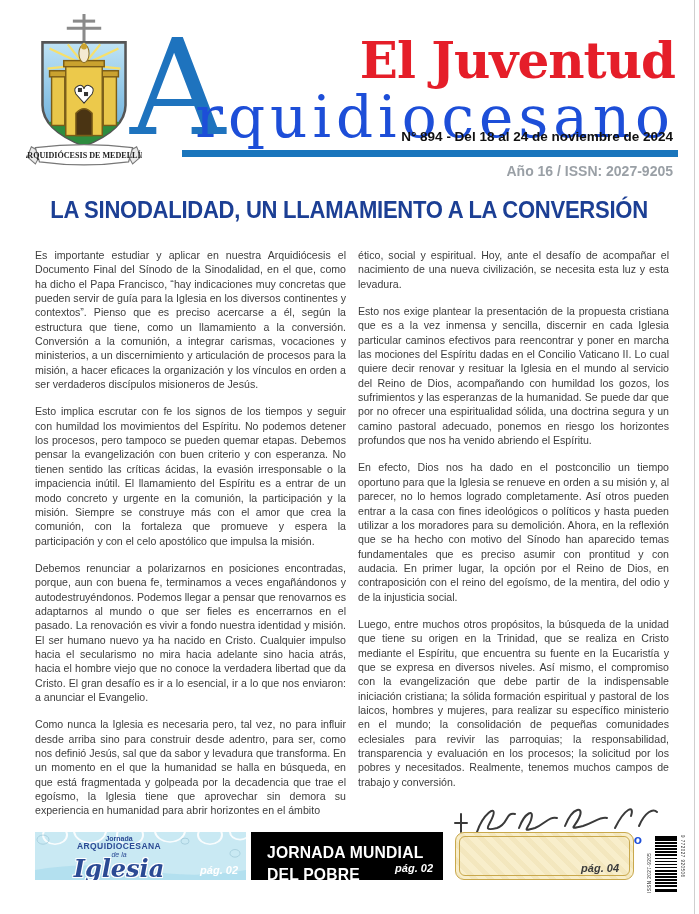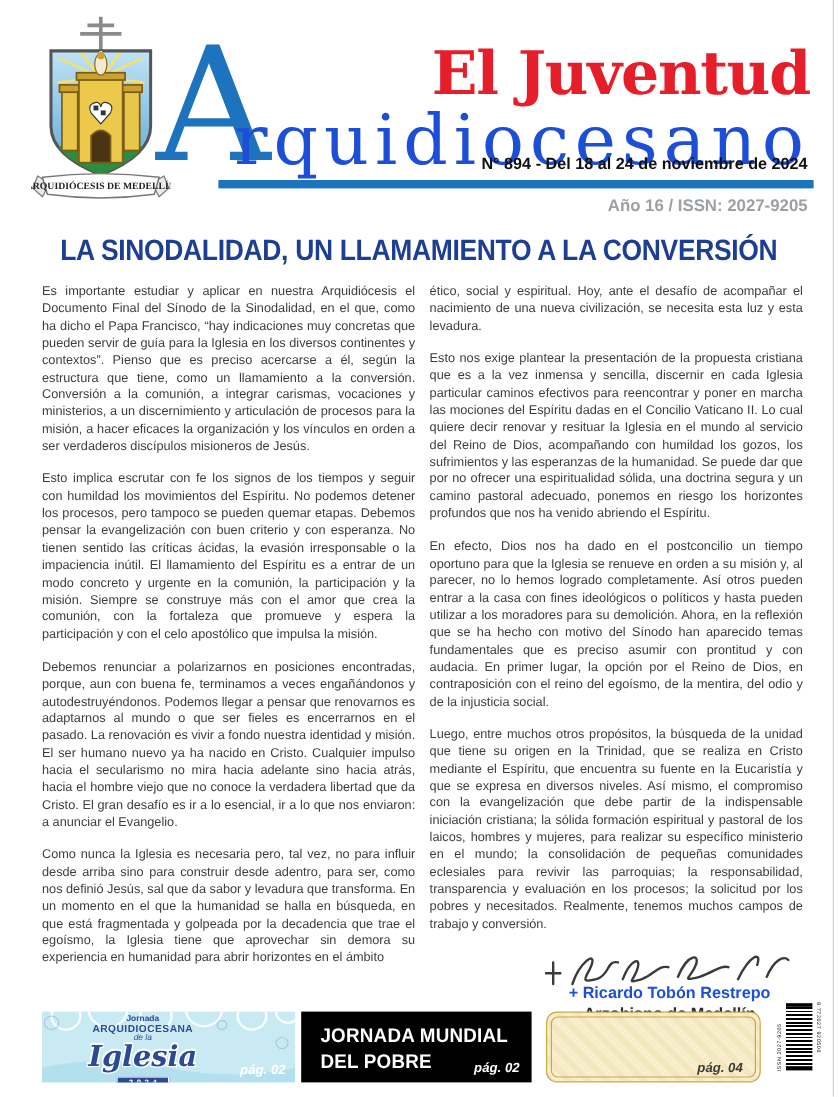--- a/index.html
+++ b/index.html
@@ -23,32 +23,32 @@
   
   .headline{position:absolute;top:196px;left:0;width:698px;text-align:center;}
   .headline span{display:inline-block;transform:scaleX(.9);transform-origin:center;
                  font-size:24.5px;font-weight:800;color:#1c3f94;letter-spacing:-.3px;white-space:nowrap;}
 
   
   .col{position:absolute;top:236px;width:311px;font-size:10.6px;line-height:14.35px;
        color:#3d3d3d;text-align:justify;}
   .col-left{left:35px;}
   .col-right{left:358px;}
-  .col p{margin:0 0 13px 0;}
+  .col p{margin:12px 0 13px 0;}
 
   
   .sig-block{margin-top:6px;display:flex;flex-direction:column;align-items:flex-end;padding-right:6px;}
   .sig-inner{text-align:center;}
   .sig-svg{display:block;margin:0 auto -4px auto;}
   .sig-name{font-size:13.5px;font-weight:800;color:#1d4ed8;line-height:1.25;}
   .sig-title{font-size:13.5px;font-weight:800;color:#2f2f2f;line-height:1.25;}
 
   
   .banners{position:absolute;left:0;top:831px;width:699px;height:63px;}
-  .banner{position:absolute;top:12px;height:59px;overflow:hidden;}
+  .banner{position:absolute;top:1px;height:48px;overflow:hidden;}
 
   .banner-youth{left:35px;width:211px;background:#c9e9f3;}
   .youth-clouds{position:absolute;left:0;top:0;width:100%;height:100%;}
   .youth-stack{position:absolute;left:24px;top:3px;width:120px;text-align:center;color:#2b4a94;}
   .youth-l1{font-size:7px;font-weight:600;line-height:1;}
   .youth-l2{font-size:8.5px;font-weight:800;letter-spacing:.4px;line-height:1.1;}
   .youth-l3{font-size:7px;font-style:italic;line-height:1;}
   .youth-l4{font-family:"DejaVu Serif",serif;font-style:italic;font-weight:bold;font-size:24px;
             line-height:.9;text-shadow:0 0 2px #fff,1px 1px 0 #fff,-1px -1px 0 #fff,1px -1px 0 #fff,-1px 1px 0 #fff;}
   .youth-year{display:inline-block;margin-top:1px;background:#2b4a94;color:#fff;font-size:6.5px;

